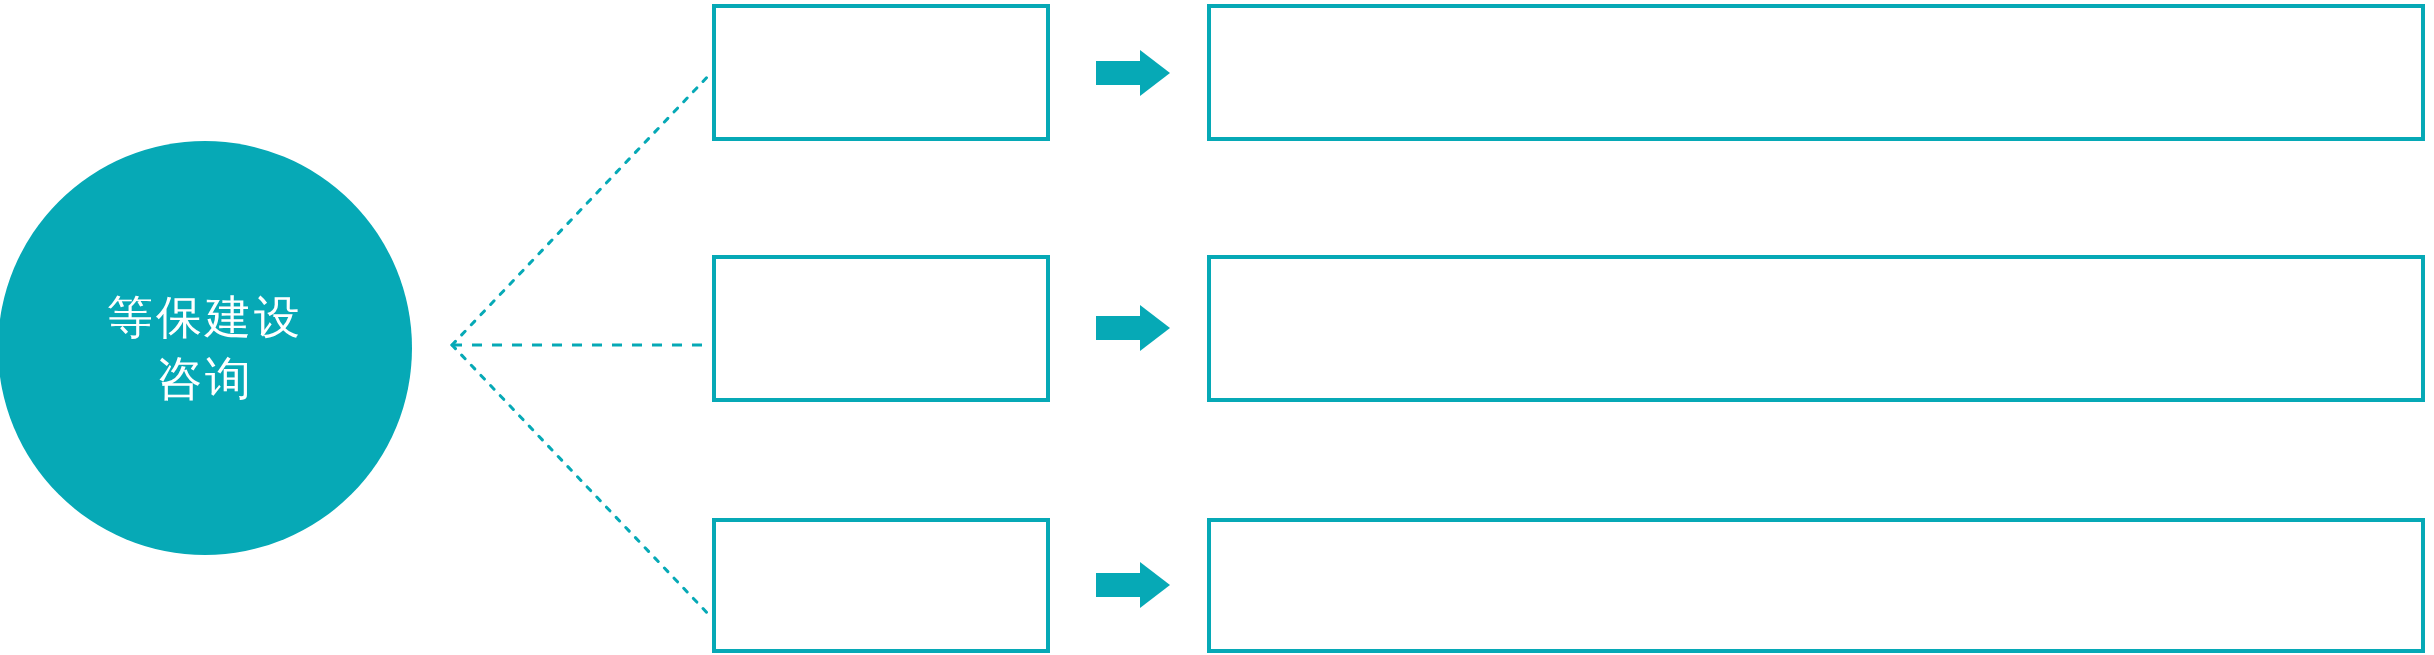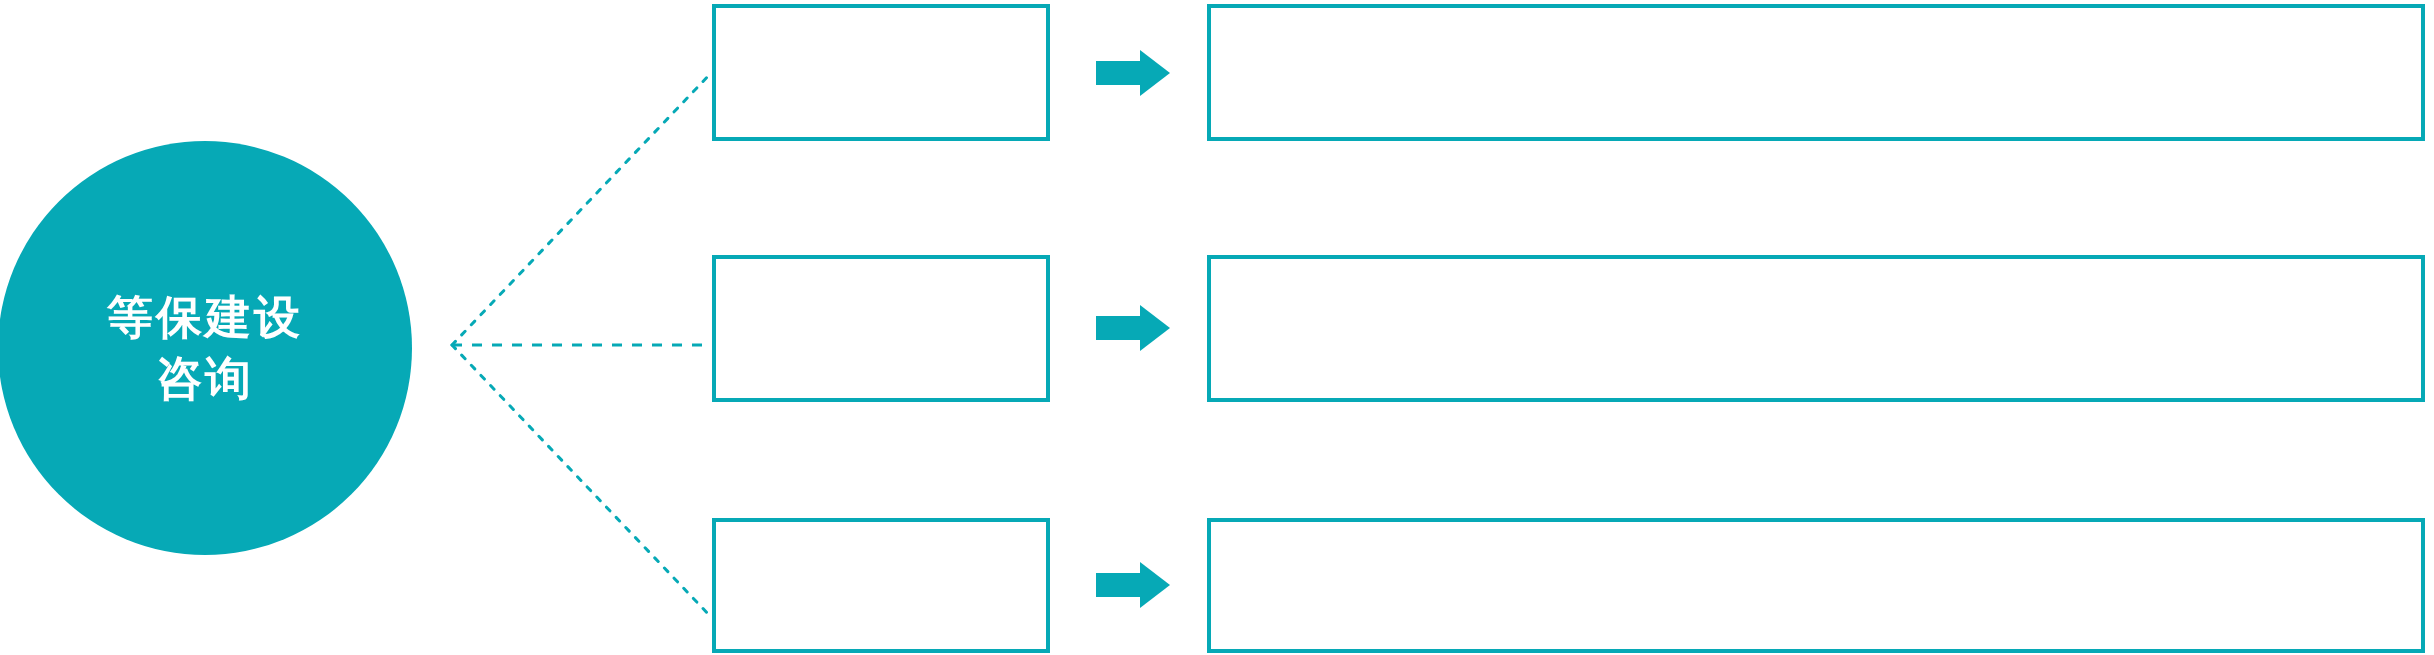--- a/index.html
+++ b/index.html
@@ -32,21 +32,21 @@
     align-items: center;
     justify-content: center;
     box-sizing: border-box;
   }
   .hub-line {
     color: #ffffff;
     font-size: 46px;
     line-height: 1.32;
     letter-spacing: 3px;
     white-space: nowrap;
-    font-weight: 700;
+    font-weight: 400;
   }
 
   
   #connectors {
     position: absolute;
     left: 0;
     top: 0;
     width: 2434px;
     height: 655px;
     pointer-events: none;

